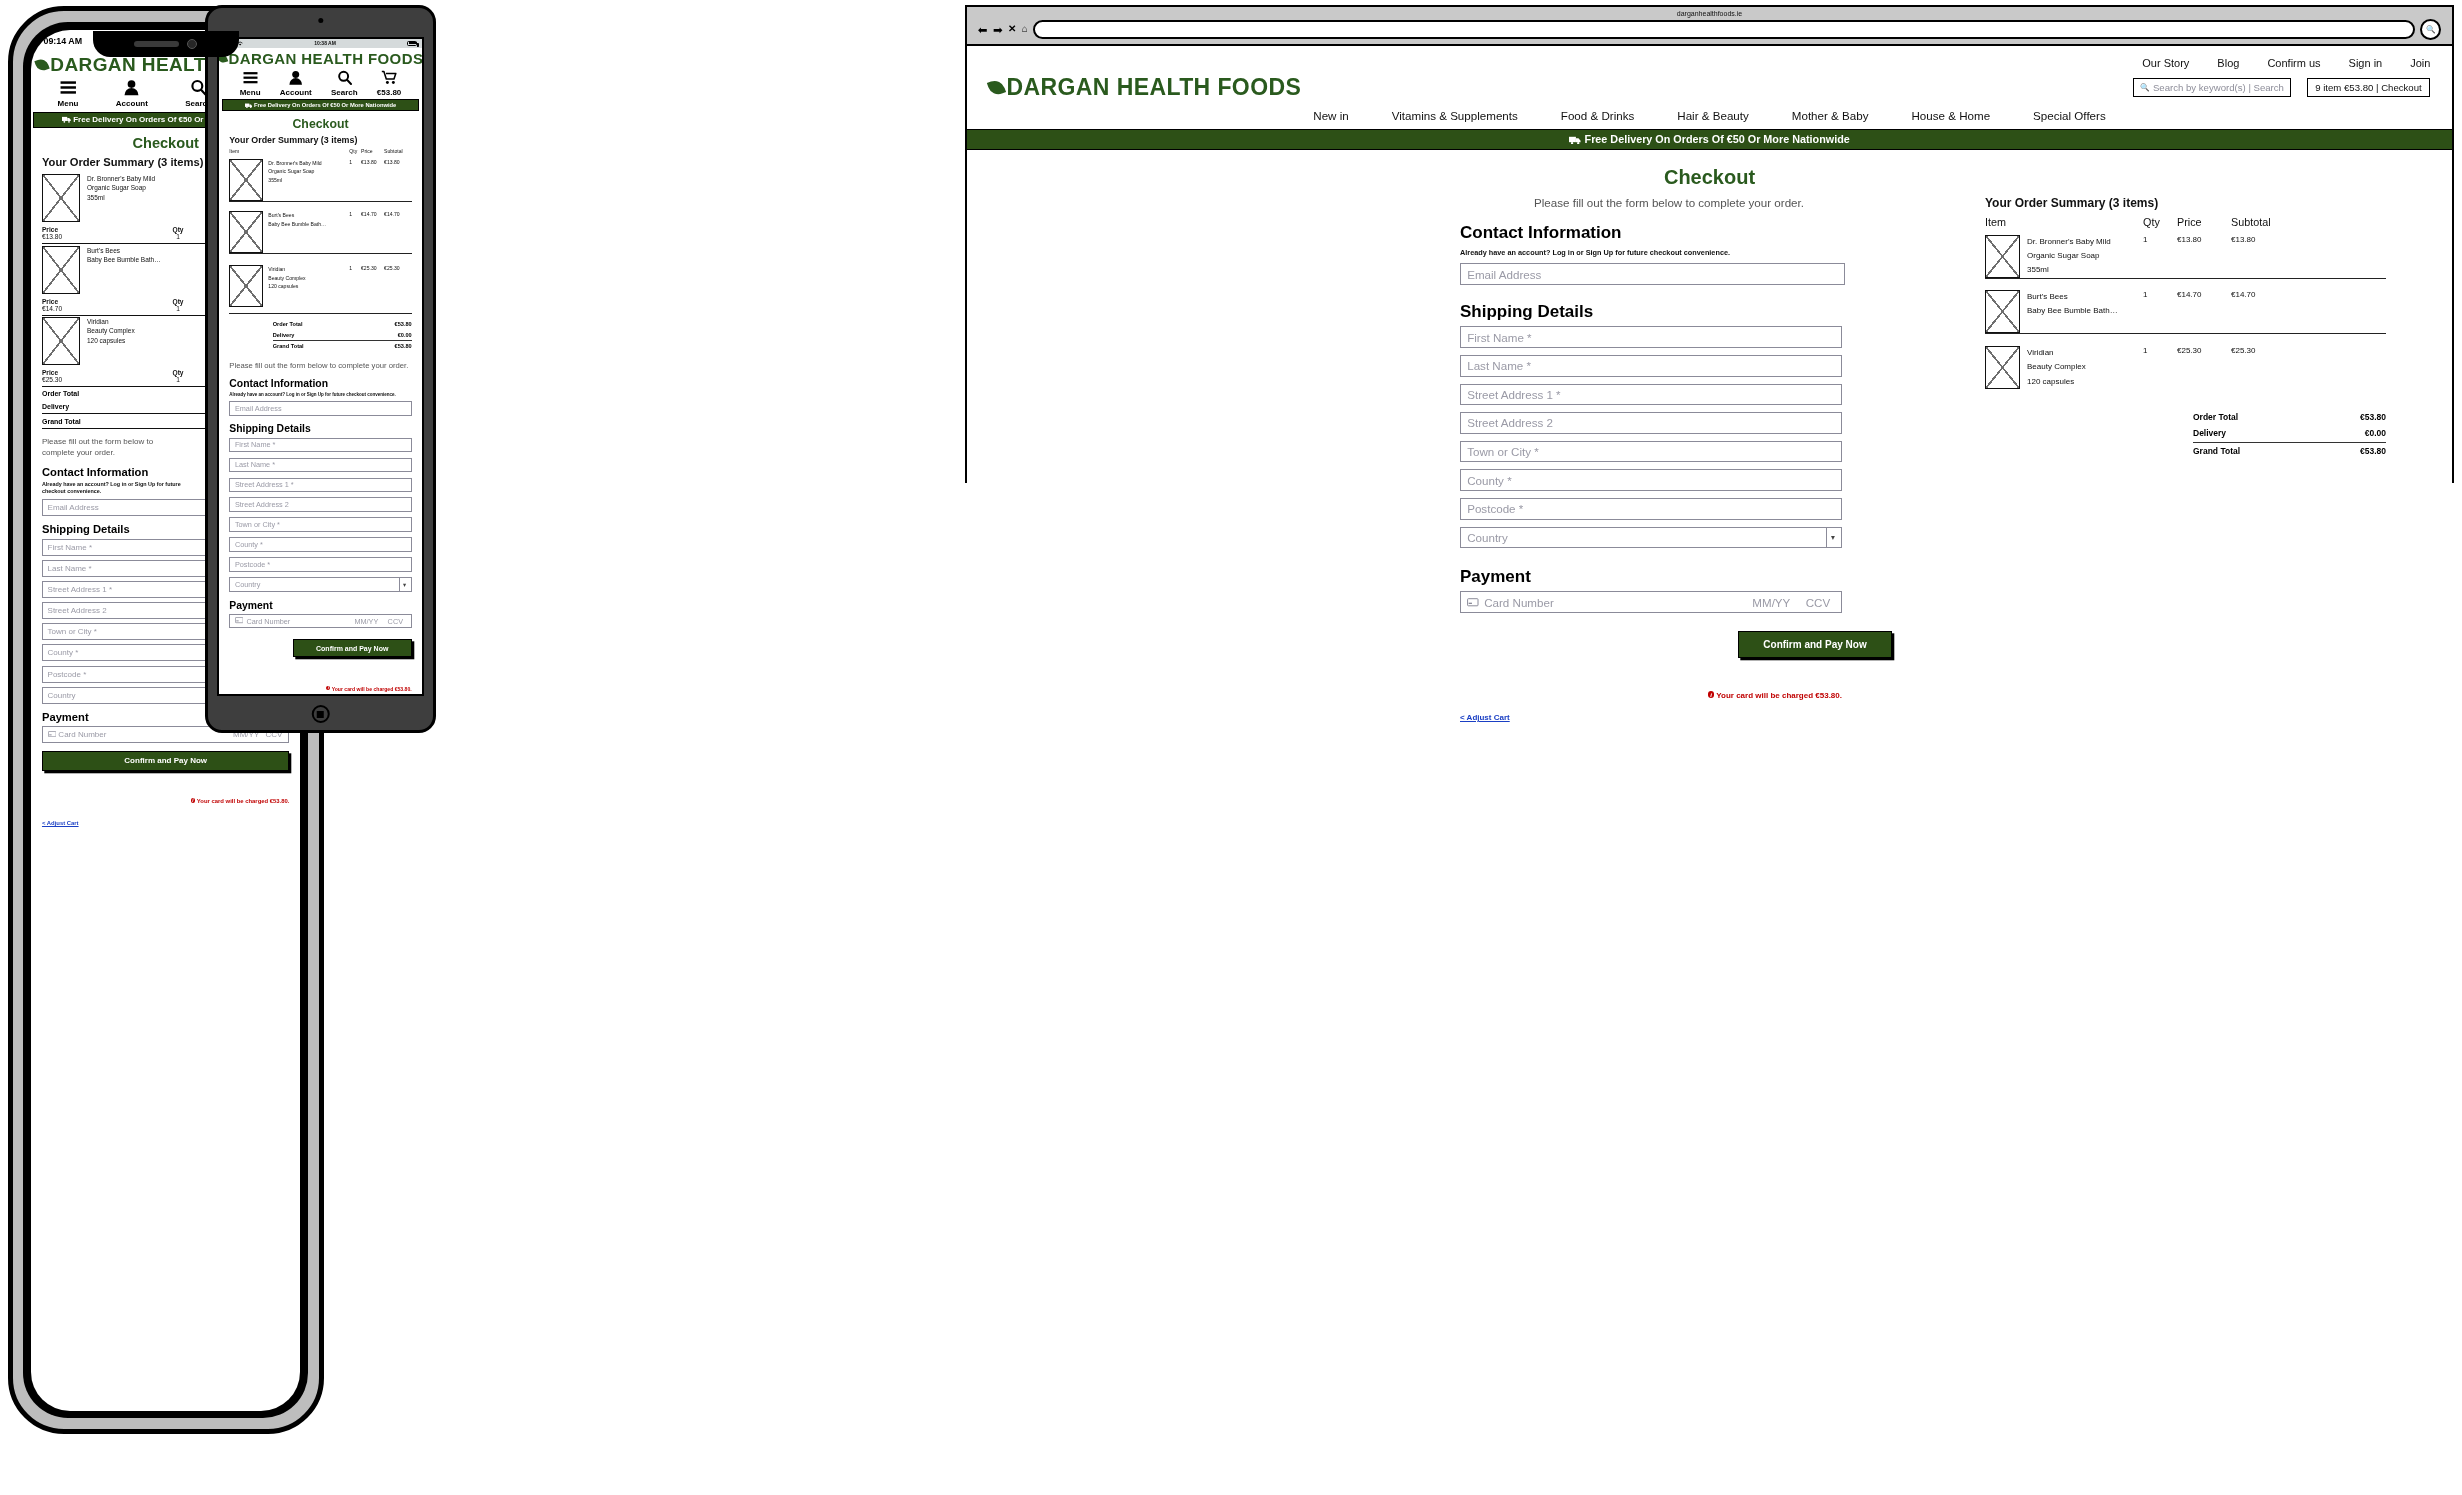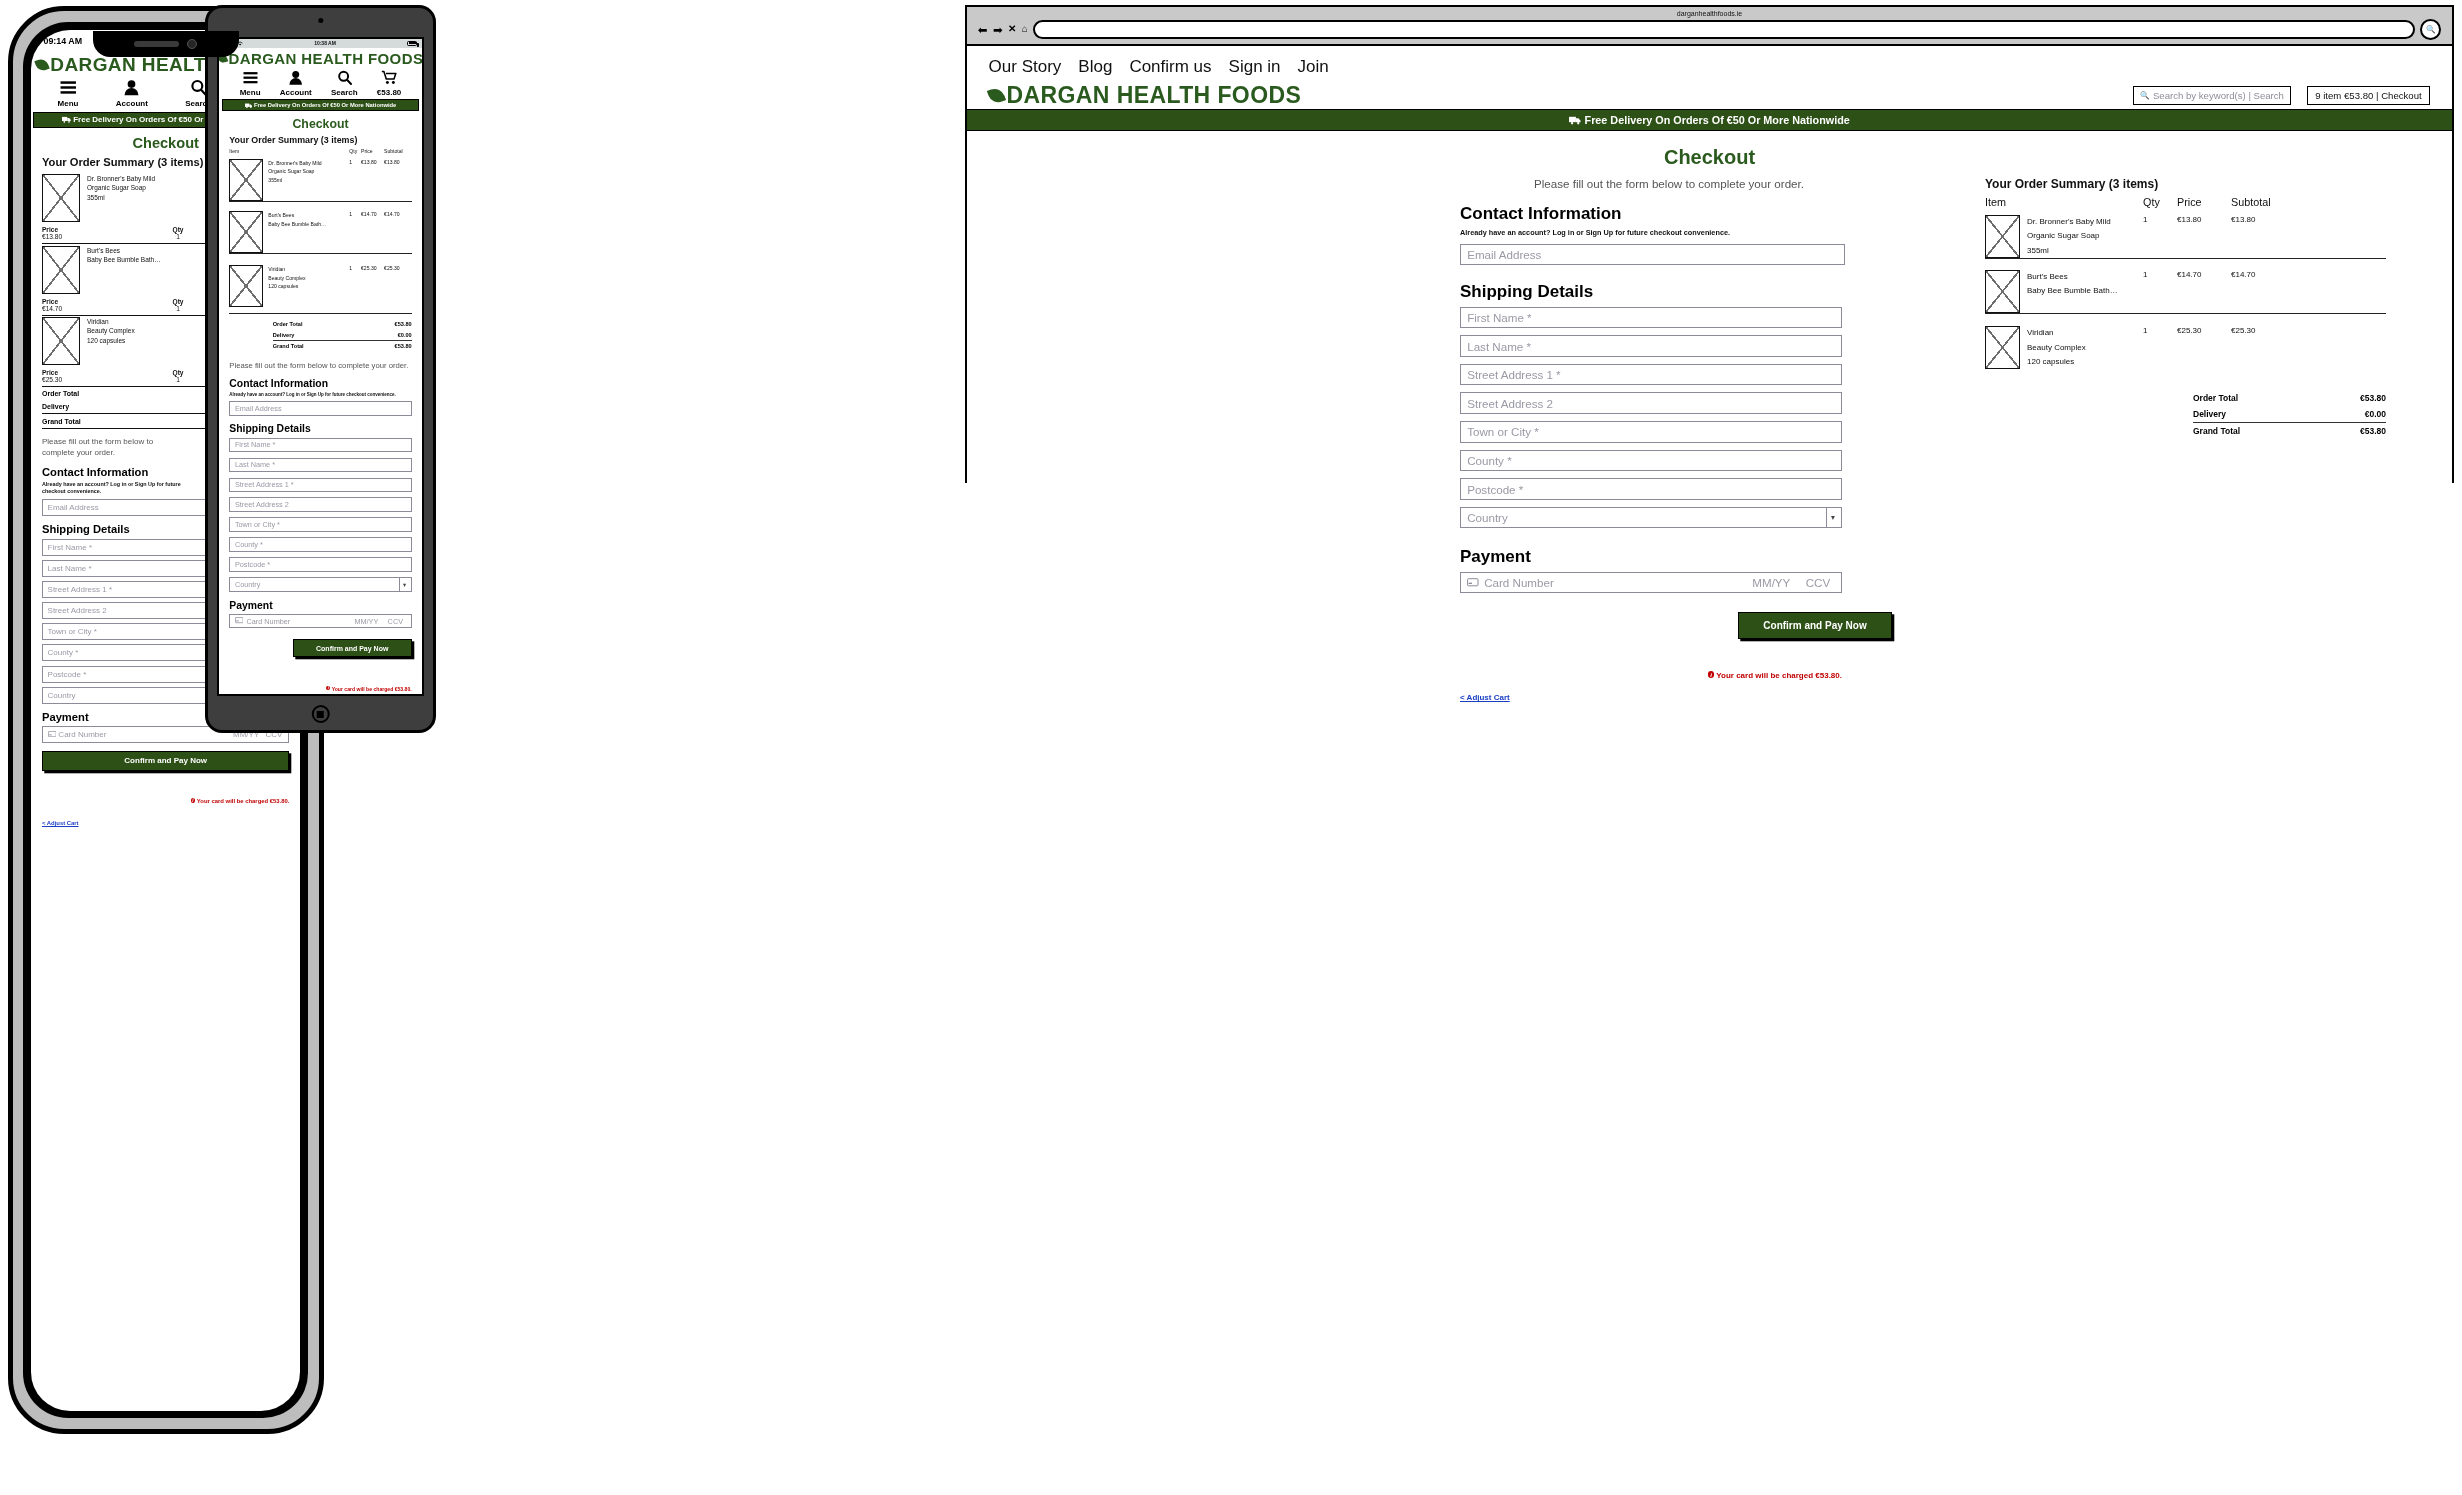--- a/index.html
+++ b/index.html
@@ -189,21 +189,21 @@
   }
   #desktop .chrome {
     background:#c9c9c9; border-bottom:2.3px solid #000; padding:1.5px 0 4.6px;
   }
   #desktop .urlline { text-align:center; font-size:7px; color:#111; padding:1.5px 0 2.3px;}
   #desktop .navline { display:flex; align-items:center; gap:5.4px; padding:0 10.8px;}
   #desktop .navline .nb { font-size:11.6px; color:#000; line-height:1; cursor:pointer; }
   #desktop .urlbar { flex:1; height:19px; background:#fff; border:2.3px solid #000; border-radius:10px;}
   #desktop .srchcircle { width:21px;height:21px;border-radius:50%;background:#fff;border:2.3px solid #000; display:flex;align-items:center;justify-content:center;font-size:7.7px;}
   #desktop .page { background:#fff; }
-  #desktop .toplinks { display:flex; justify-content:flex-start; gap:17px; font-size:17px; color:#111; padding:10.8px 21.6px 0;}
+  #desktop .toplinks { display:flex; justify-content:flex-end; gap:28px; font-size:11px; color:#111; padding:10.8px 21.6px 0;}
   #desktop .headrow { display:flex; align-items:center; padding:0 21.6px; margin-top:4.6px;}
   #desktop .logo-row { font-size:23px; }
   #desktop .leaf { width:.66em; height:.66em;}
   #desktop .headright { margin-left:auto; display:flex; align-items:center; gap:15.4px;}
   #desktop .searchbox { border:1.9px solid #000; padding:3.1px 6.2px; font-size:9.6px; color:#8d8d99; display:flex;align-items:center;gap:3.1px;}
   #desktop .cartbox { border:1.9px solid #000; padding:3.1px 7.7px; font-size:9.6px; color:#111;}
   #desktop .mainnav { display:flex; justify-content:center; gap:43px; font-size:11.6px; color:#111; padding:7.7px 0 7px;}
   #desktop .green-bar { font-size:10.8px; padding:3.9px 0; border-left:none;border-right:none;}
   #desktop .title { text-align:center; color:#2a5a1e; font-weight:800; font-size:20px; margin:15.4px 0 7.7px;}
   #desktop .cols { display:flex; padding:0 0 0 0; }
@@ -705,20 +705,29 @@
       </div>
       <div class="headright">
         <div class="searchbox">
           <span style="font-size:7.7px">🔍</span>
           <span>Search by keyword(s) | Search</span>
         </div>
         <div class="cartbox">9 item €53.80 | Checkout</div>
       </div>
     </div>
 
+    <div class="mainnav">
+      <span>New in</span>
+      <span>Vitamins &amp; Supplements</span>
+      <span>Food &amp; Drinks</span>
+      <span>Hair &amp; Beauty</span>
+      <span>Mother &amp; Baby</span>
+      <span>House &amp; Home</span>
+      <span>Special Offers</span>
+    </div>
 
     <div class="green-bar">
       <span class="truck">
         <svg width="12.3" height="8.5" viewBox="0 0 16 11" style="vertical-align:-0.8px">
             <rect x="0" y="1" width="9" height="7" fill="#fff"></rect>
             <path d="M9 3 h3.4 l2.6 3 v2 h-6 Z" fill="#fff"></path>
             <circle cx="4" cy="9.4" r="1.5" fill="#fff"></circle>
             <circle cx="12" cy="9.4" r="1.5" fill="#fff"></circle>
           </svg>
       </span>

